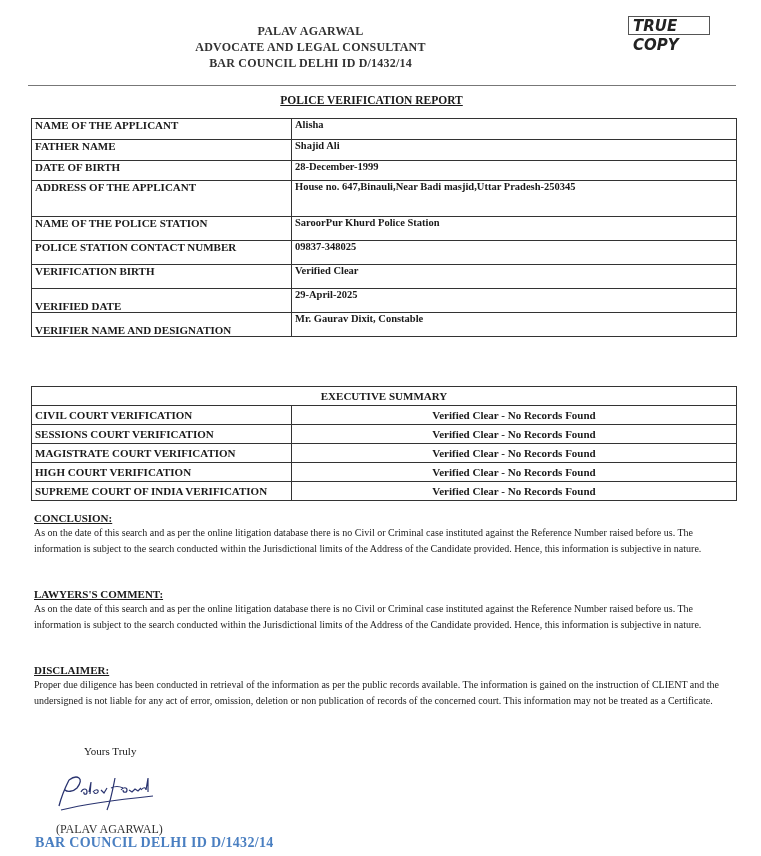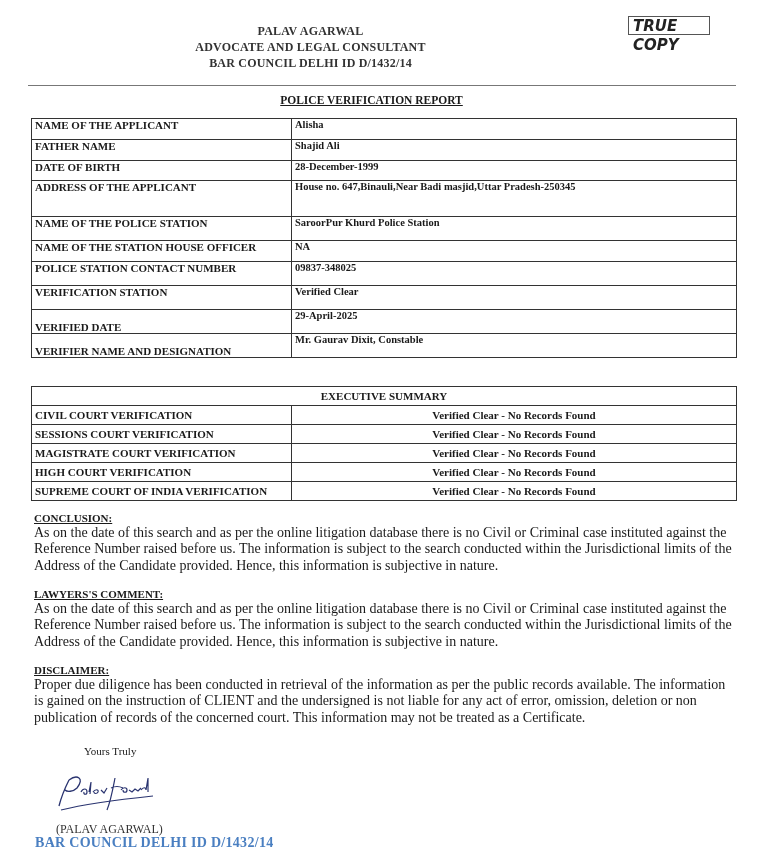--- a/index.html
+++ b/index.html
@@ -18,21 +18,21 @@
   table.info { top:118px; }
   table.summary { top:386px; }
   td, th { border:1.5px solid #333; font-size:11px; padding:0 3px; vertical-align:top; }
   td.lbl { width:253px; font-weight:bold; }
   td.val { font-weight:bold; font-size:10.5px; }
   .summary th { font-weight:bold; font-size:11px; text-align:center; height:18px; vertical-align:middle; }
   .summary td { height:18px; vertical-align:middle; }
   .summary td.res { text-align:center; font-weight:bold; font-size:11px; }
   .section { position:absolute; left:34px; width:700px; }
   .sec-h { font-weight:bold; font-size:11px; text-decoration:underline; }
-  .sec-p { font-size:14px; line-height:16.3px; margin-top:1px; }
+  .sec-p { font-size:10px; line-height:16.3px; margin-top:1px; }
   .yours { position:absolute; left:84px; top:745px; font-size:11px; }
   .sig { position:absolute; left:55px; top:770px; }
   .name { position:absolute; left:56px; top:822px; font-size:12px; color:#333; }
   .bar-id { position:absolute; left:35px; top:835px; font-size:14px; font-weight:bold; color:#4a7fc1; letter-spacing:0.3px; }
 </style>
 </head>
 <body>
 
 <div class="header">
   <div class="hdr-line" style="top:2px">PALAV AGARWAL</div>
@@ -58,30 +58,26 @@
         <td class="val">28-December-1999</td>
       </tr>
   <tr style="height:36px">
         <td class="lbl">ADDRESS OF THE APPLICANT</td>
         <td class="val">House no. 647,Binauli,Near Badi masjid,Uttar Pradesh-250345</td>
       </tr>
   <tr style="height:24px">
         <td class="lbl">NAME OF THE POLICE STATION</td>
         <td class="val">SaroorPur Khurd Police Station</td>
       </tr>
-  <tr style="height:21px">
-        <td class="lbl">NAME OF THE STATION HOUSE OFFICER</td>
-        <td class="val">NA</td>
-      </tr>
   <tr style="height:24px">
         <td class="lbl">POLICE STATION CONTACT NUMBER</td>
         <td class="val">09837-348025</td>
       </tr>
   <tr style="height:24px">
-        <td class="lbl">VERIFICATION STATION</td>
+        <td class="lbl">VERIFICATION BIRTH</td>
         <td class="val">Verified Clear</td>
       </tr>
   <tr style="height:24px">
         <td class="lbl" style="vertical-align:bottom">VERIFIED DATE</td>
         <td class="val">29-April-2025</td>
       </tr>
   <tr style="height:24px">
         <td class="lbl" style="vertical-align:bottom">VERIFIER NAME AND DESIGNATION</td>
         <td class="val">Mr. Gaurav Dixit, Constable</td>
       </tr>

